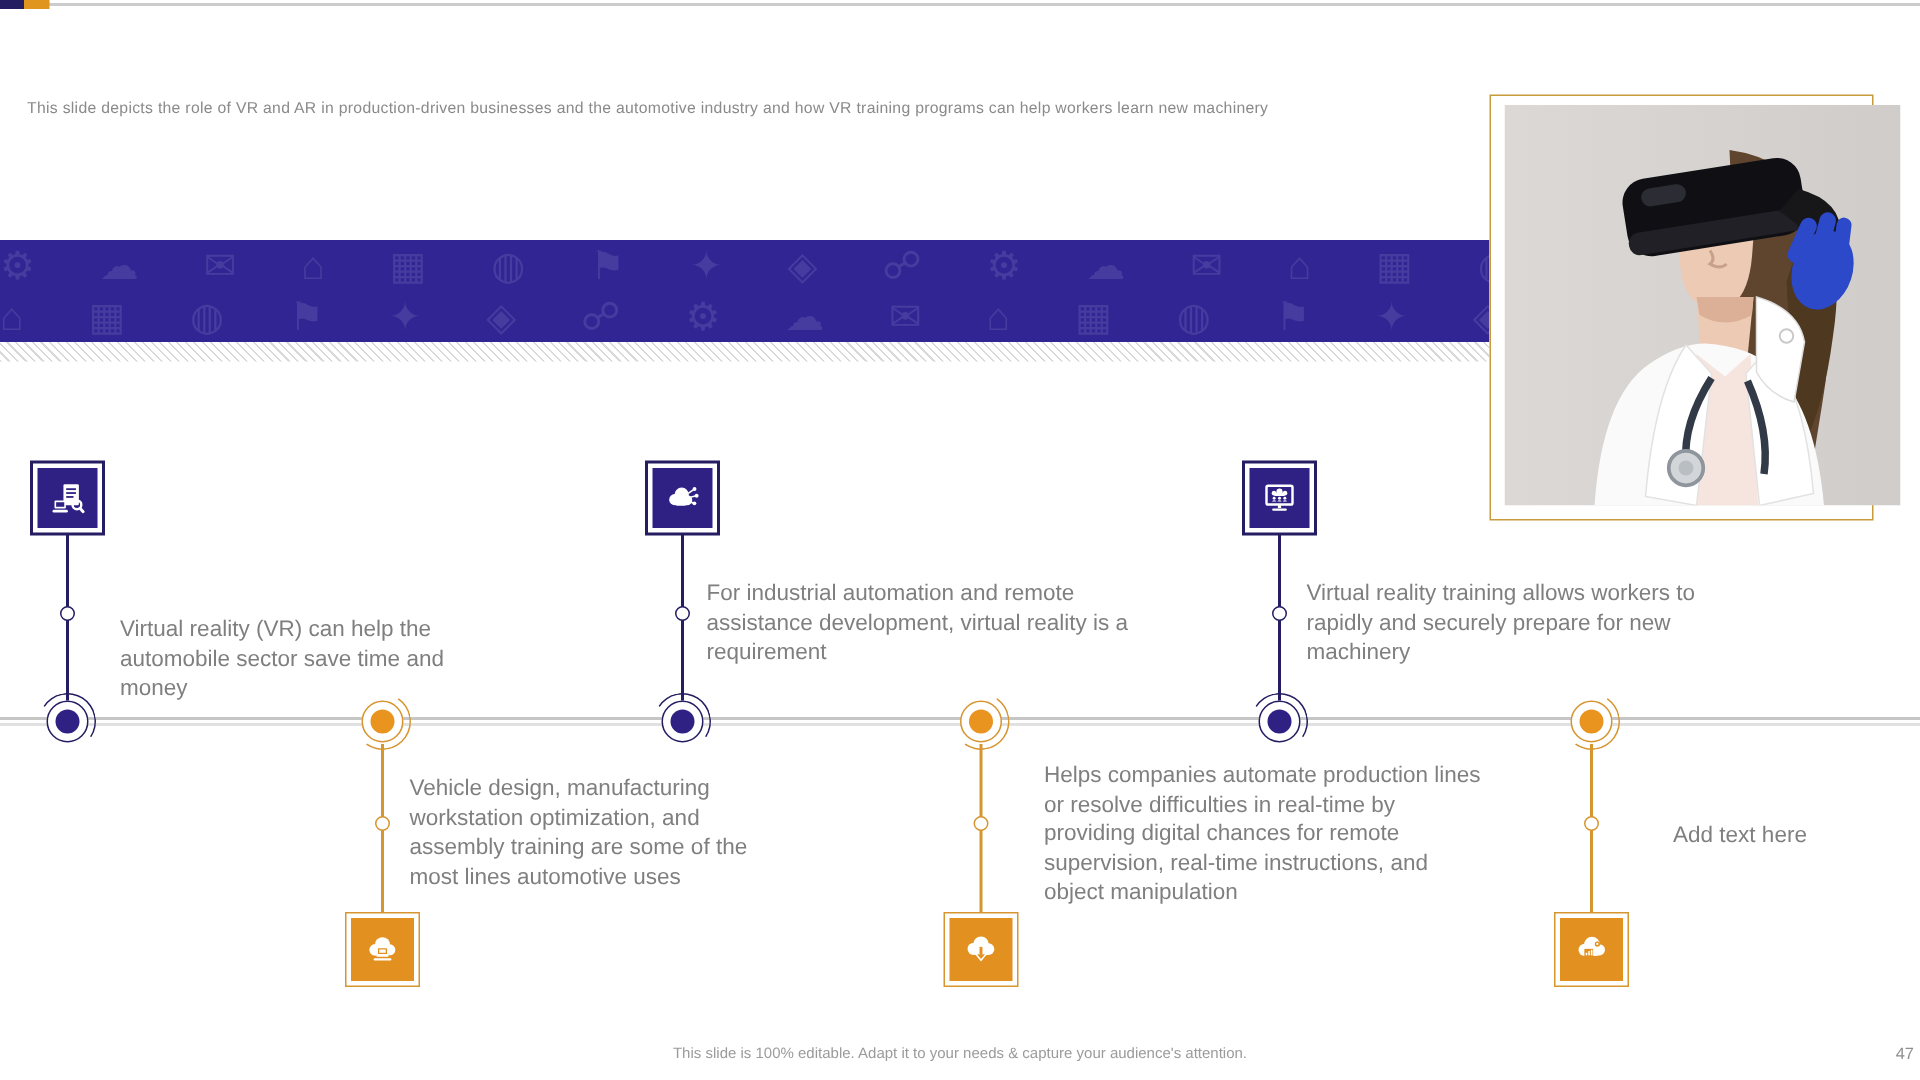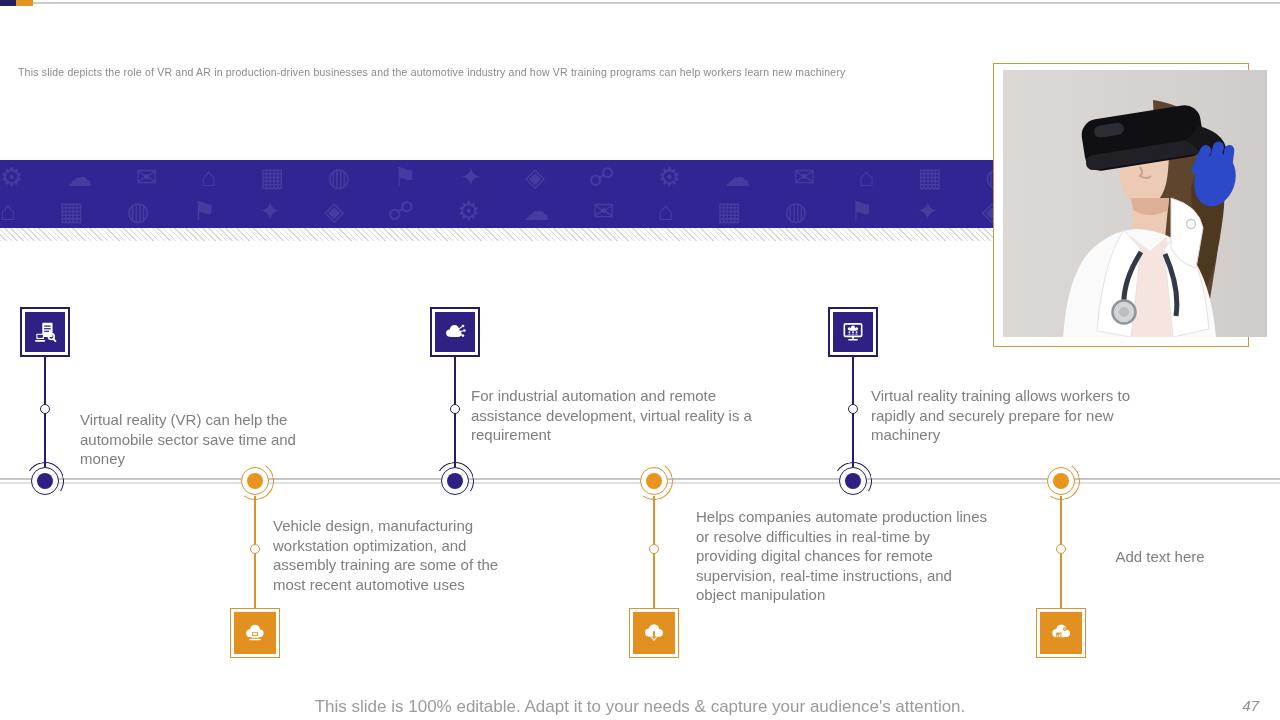--- a/index.html
+++ b/index.html
@@ -50,22 +50,22 @@
   .node.orange .ringc{border:1.6px solid #d6952f;}
   .node .dot{position:absolute;inset:8px;border-radius:50%;}
   .node.purple .dot{background:#2e2183;}
   .node.orange .dot{background:#e8941f;}
   .node .arc{position:absolute;inset:-3px;border-radius:50%;border:1.6px solid transparent;box-sizing:border-box;}
   .node.purple .arc{border-top-color:#241d62;border-right-color:#241d62;transform:rotate(-12deg);}
   .node.orange .arc{border-right-color:#d6952f;border-bottom-color:#d6952f;transform:rotate(-10deg);}
 
   .tl-text{position:absolute;font-size:15px;line-height:19.5px;color:#7f7f7f;}
 
-  .footer{position:absolute;left:0;right:0;top:697px;text-align:center;font-size:17px;color:#9b9b9b;}
-  .page-num{position:absolute;right:21px;top:697px;font-size:15px;color:#8f8f8f;font-style:italic;}
+  .footer{position:absolute;left:0;right:0;top:697px;text-align:center;font-size:10px;color:#9b9b9b;}
+  .page-num{position:absolute;right:4px;top:697px;font-size:11px;color:#8f8f8f;}
 </style>
 </head>
 <body>
 
 <div class="slide">
 
   <div class="top-line"></div>
   <div class="top-navy"></div>
   <div class="top-orange"></div>
 
@@ -169,21 +169,21 @@
               <circle cx="16.5" cy="12.2" r="3.4"></circle>
               <rect x="7.5" y="10.8" width="9" height="4.9" rx="2"></rect>
             </g>
           <rect x="9.2" y="11.2" width="5.6" height="3.6" rx="0.4" fill="#e2901f"></rect>
           <rect x="10" y="12" width="4" height="2" fill="#fff"></rect>
           <rect x="8.2" y="15.2" width="7.6" height="1.2" rx="0.6" fill="#fff"></rect>
           <rect x="6.5" y="17.4" width="11" height="1.4" rx="0.7" fill="#fff"></rect>
         </svg>
       </div>
     </div>
-    <div class="tl-text" style="left:273px;top:516px;width:238px;">Vehicle design, manufacturing workstation optimization, and assembly training are some of the most recent automotive uses</div>
+    <div class="tl-text" style="left:273px;top:516px;width:238px;">Vehicle design, manufacturing workstation optimization, and assembly training are some of the most lines automotive uses</div>
   </div>
 
   
   <div class="tl-item">
     <div class="icon-box purple" style="left:430px;top:307px;">
       <div class="icon-fill purple">
         <svg viewBox="0 0 24 24" width="26" height="26">
           <g fill="#fff">
               <circle cx="7.2" cy="13" r="3.4"></circle>
               <circle cx="11.5" cy="10" r="4.4"></circle>

